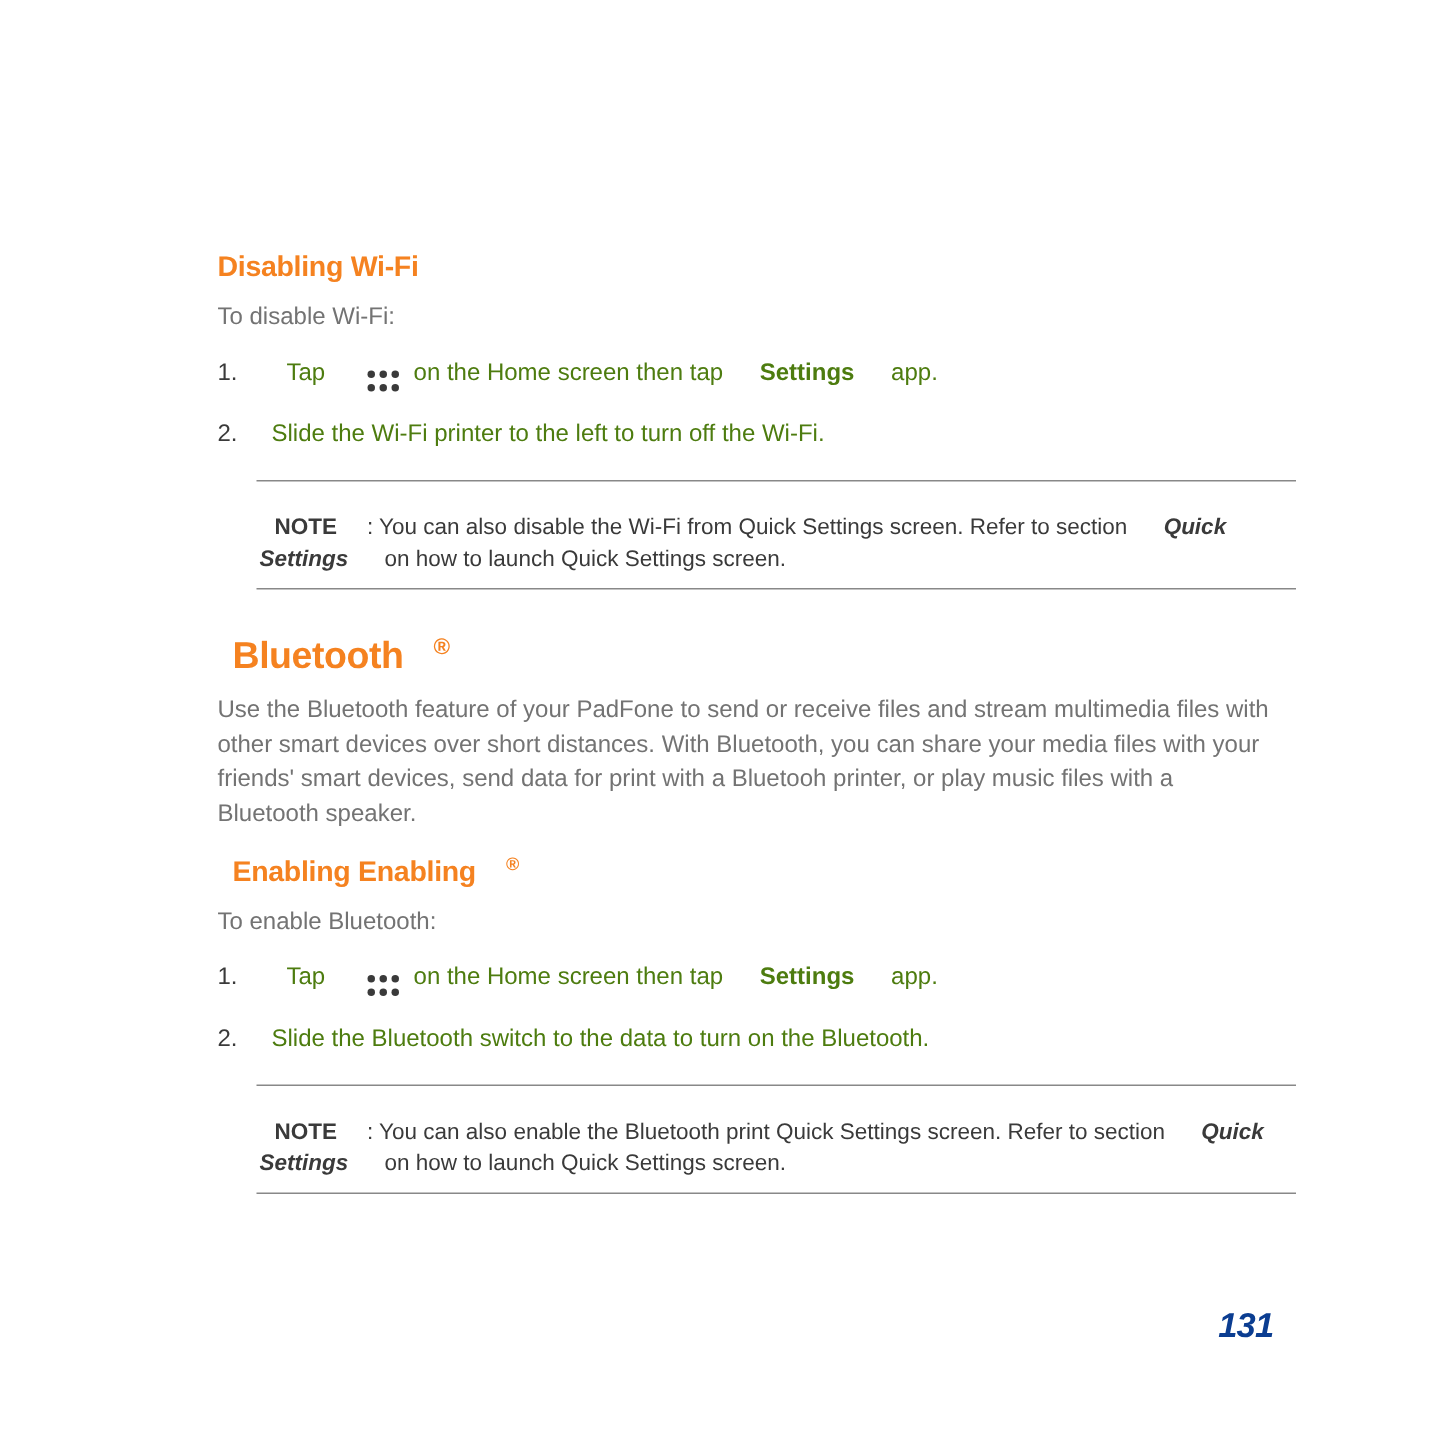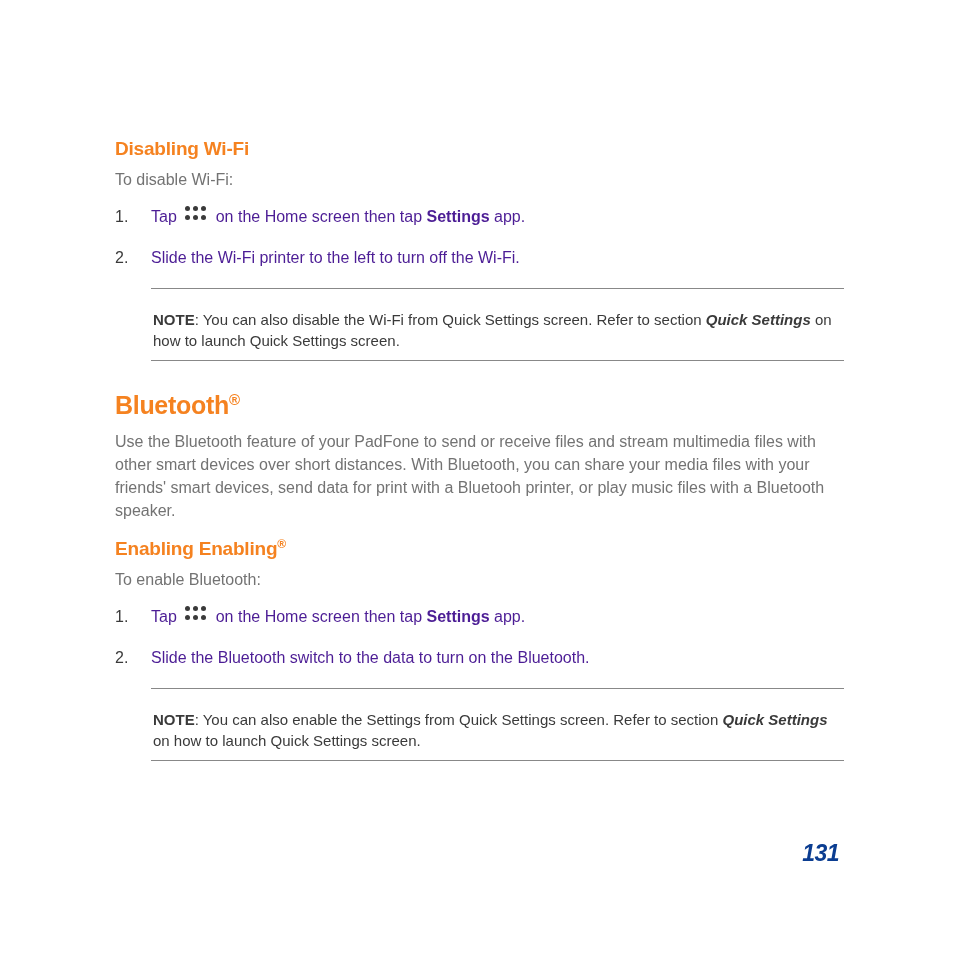--- a/index.html
+++ b/index.html
@@ -1,15 +1,15 @@
 <!DOCTYPE html>
 <html><head>
   <meta charset="utf-8">
   <style>
-    * { box-sizing: border-box; margin: 0; padding: 0; }
+    * { box-sizing: border-box; margin: 10px; padding: 0; }
     body {
       width: 954px;
       height: 954px;
       background: #fff;
       font-family: "Segoe UI", "Myriad Pro", Arial, sans-serif;
       color: #3a3a3a;
       position: relative;
       padding: 138px 110px 0 115px;
     }
     .h3 {
@@ -40,21 +40,21 @@
       counter-reset: step;
       margin: 6px 0 14px 0;
     }
     ol.steps > li {
       counter-increment: step;
       position: relative;
       padding-left: 36px;
       font-size: 16px;
       line-height: 1.45;
       margin-bottom: 18px;
-      color: #4c1d95;
+      color: #4d7c0f;
     }
     ol.steps > li::before {
       content: counter(step) ".";
       position: absolute;
       left: 0;
       top: 0;
       font-size: 16px;
       color: #3a3a3a;
     }
     .allapps-icon {
@@ -125,16 +125,16 @@
   <span>Enabling Enabling</span><sup>®</sup>
 </div>
 <div class="body-text">To enable Bluetooth:</div>
 <ol class="steps">
   <li>
     <span>Tap </span><span class="allapps-icon"><span class="d1"></span><span class="d2"></span><span class="d3"></span><span class="d4"></span><span class="d5"></span><span class="d6"></span></span><span> on the Home screen then tap </span><span class="bold">Settings</span><span> app.</span>
   </li>
   <li>Slide the Bluetooth switch to the data to turn on the Bluetooth.</li>
 </ol>
 <div class="note-box">
-  <span class="label">NOTE</span><span>:  You can also enable the Settings from Quick Settings screen. Refer to section </span><span class="em">Quick Settings</span><span> on how to launch Quick Settings screen.</span>
+  <span class="label">NOTE</span><span>:  You can also enable the Bluetooth print Quick Settings screen. Refer to section </span><span class="em">Quick Settings</span><span> on how to launch Quick Settings screen.</span>
 </div>
 
 <div class="pagenum">131</div>
 
 </body></html>

